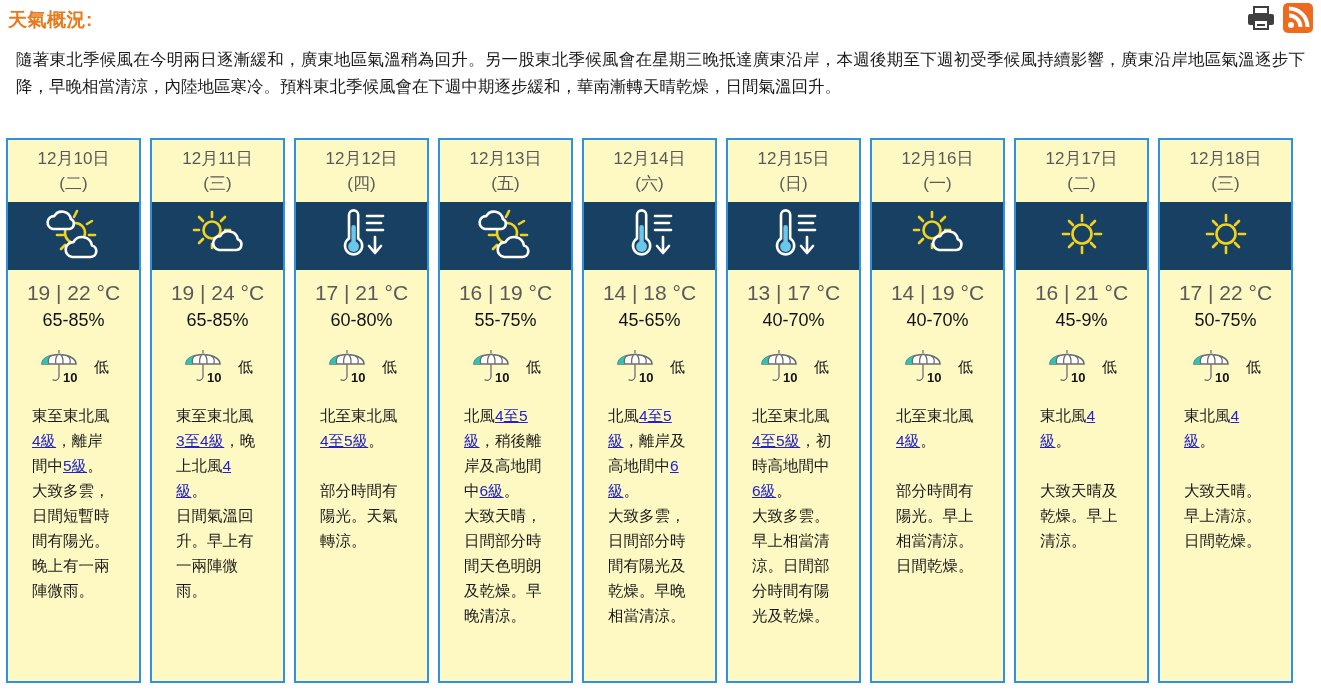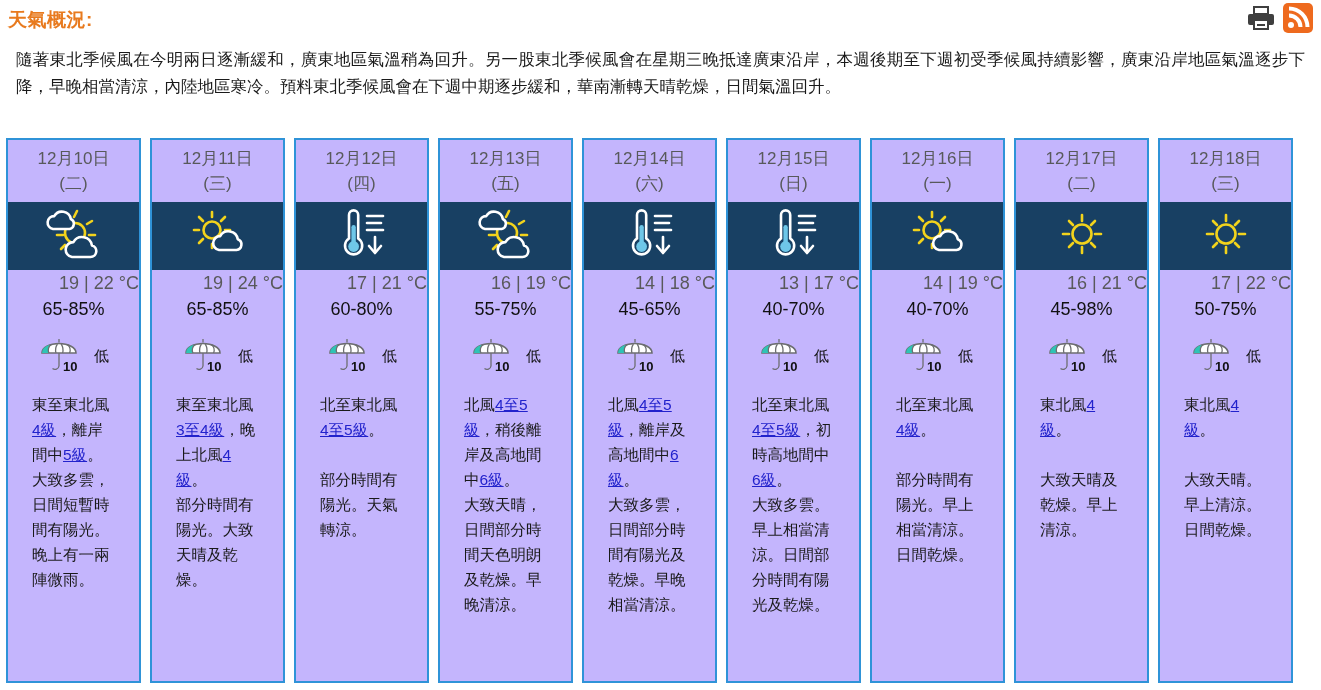--- a/index.html
+++ b/index.html
@@ -24,34 +24,34 @@
     text-align:justify;
   }
 
   
   .strip{
     position:absolute;left:6px;top:138px;width:1310px;
     display:flex;gap:9px;
   }
   .card{
     width:135px;flex:0 0 135px;
-    border:2px solid #2f93d8;background:#c4b5fd;
+    border:2px solid #2f93d8;background:#fef9c3;
     box-sizing:border-box;height:545px;
     display:flex;flex-direction:column;
   }
   .c-date{
     text-align:center;color:#58595b;font-size:17px;line-height:25px;
     padding:6px 0 6px;
   }
   .c-date .dow{display:block;}
   .c-icon{
     background:#184063;height:68px;display:flex;align-items:center;justify-content:center;
   }
   .c-temp{
-    text-align:right;color:#59595b;font-size:18px;padding:3px 0 0;
+    text-align:center;color:#59595b;font-size:21px;padding:11px 0 0;
   }
   .c-hum{
     text-align:center;color:#111;font-size:18px;padding:5px 0 0;font-weight:400;
   }
   .c-uv{
     display:flex;align-items:center;justify-content:center;gap:14px;
     padding:14px 0 10px;
   }
   .c-uv .uv-lab{font-size:15px;color:#111;}
   .c-body{padding:4px 24px 0;flex:1;}
@@ -164,21 +164,21 @@
       <path d="M31.5 19 a12 9 0 0 0 -2 -8.6"></path>
       <path d="M21 19 v13 a4 4 0 0 1 -6.5 2.5"></path>
       <line x1="21" y1="8.6" x2="21" y2="5"></line>
     </g>
     <text x="25" y="37" font-family="Liberation Sans, sans-serif" font-size="13" font-weight="bold" fill="#111">10</text>
   </svg></span>
           <span class="uv-lab">低</span>
         </div>
         <div class="c-body">
           <div class="c-wind">東至東北風<a>3至4級</a>，晚上北風<a>4級</a>。</div>
-          <div class="c-desc">部分時間有陽光。大致天晴及乾燥。</div>
+          <div class="c-desc">日間氣溫回升。早上有一兩陣微雨。</div>
         </div>
       </div>
       <div class="card">
         <div class="c-date"><span>12月12日</span><span class="dow">(四)</span></div>
         <div class="c-icon">
           <span><svg width="58" height="58" viewBox="0 0 58 58">
     <path d="M16 10 a4.6 4.6 0 0 1 9.2 0 v23.5 a8.6 8.6 0 1 1 -9.2 0 z" fill="#184063" stroke="#ffffff" stroke-width="2.6"></path>
     <circle cx="20.6" cy="41.5" r="5.4" fill="#6fc7e8"></circle>
     <rect x="18.4" y="20" width="4.4" height="21" rx="2.2" fill="#6fc7e8"></rect>
     <g stroke="#ffffff" stroke-width="2.6" stroke-linecap="round">
@@ -388,21 +388,21 @@
       <line x1="9" y1="28" x2="15" y2="28"></line>
                 <line x1="41" y1="28" x2="47" y2="28"></line>
       <line x1="15" y1="15" x2="19" y2="19"></line>
                 <line x1="37" y1="37" x2="41" y2="41"></line>
       <line x1="41" y1="15" x2="37" y2="19"></line>
                 <line x1="19" y1="37" x2="15" y2="41"></line>
     </g>
             </svg></span>
         </div>
         <div class="c-temp">16 | 21 °C</div>
-        <div class="c-hum">45-98%</div>
+        <div class="c-hum">45-9%</div>
         <div class="c-uv">
           <span><svg width="42" height="40" viewBox="0 0 42 40">
     <path d="M4 19 a17 9.5 0 0 1 34 0 z" fill="#ffffff" stroke="#6d6e71" stroke-width="1.6"></path>
     <path d="M4 19 a17 9.5 0 0 1 8.5 -8.6 a22 13 0 0 0 -1.5 8.6 z" fill="#2ec4b6"></path>
     <g stroke="#6d6e71" stroke-width="1.3" fill="none">
       <path d="M11 19 a12 9 0 0 1 2 -8.6"></path>
       <path d="M18 19 a7 9 0 0 1 1.4 -8.9"></path>
       <path d="M24.6 19 a7 9 0 0 0 -1.4 -8.9"></path>
       <path d="M31.5 19 a12 9 0 0 0 -2 -8.6"></path>
       <path d="M21 19 v13 a4 4 0 0 1 -6.5 2.5"></path>

